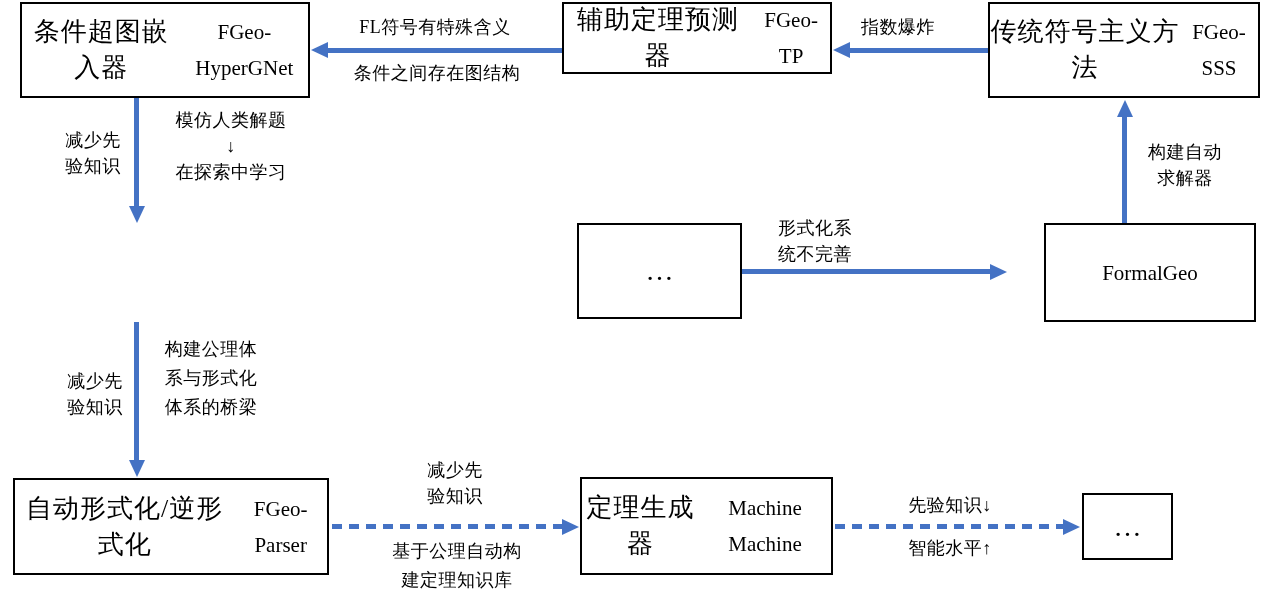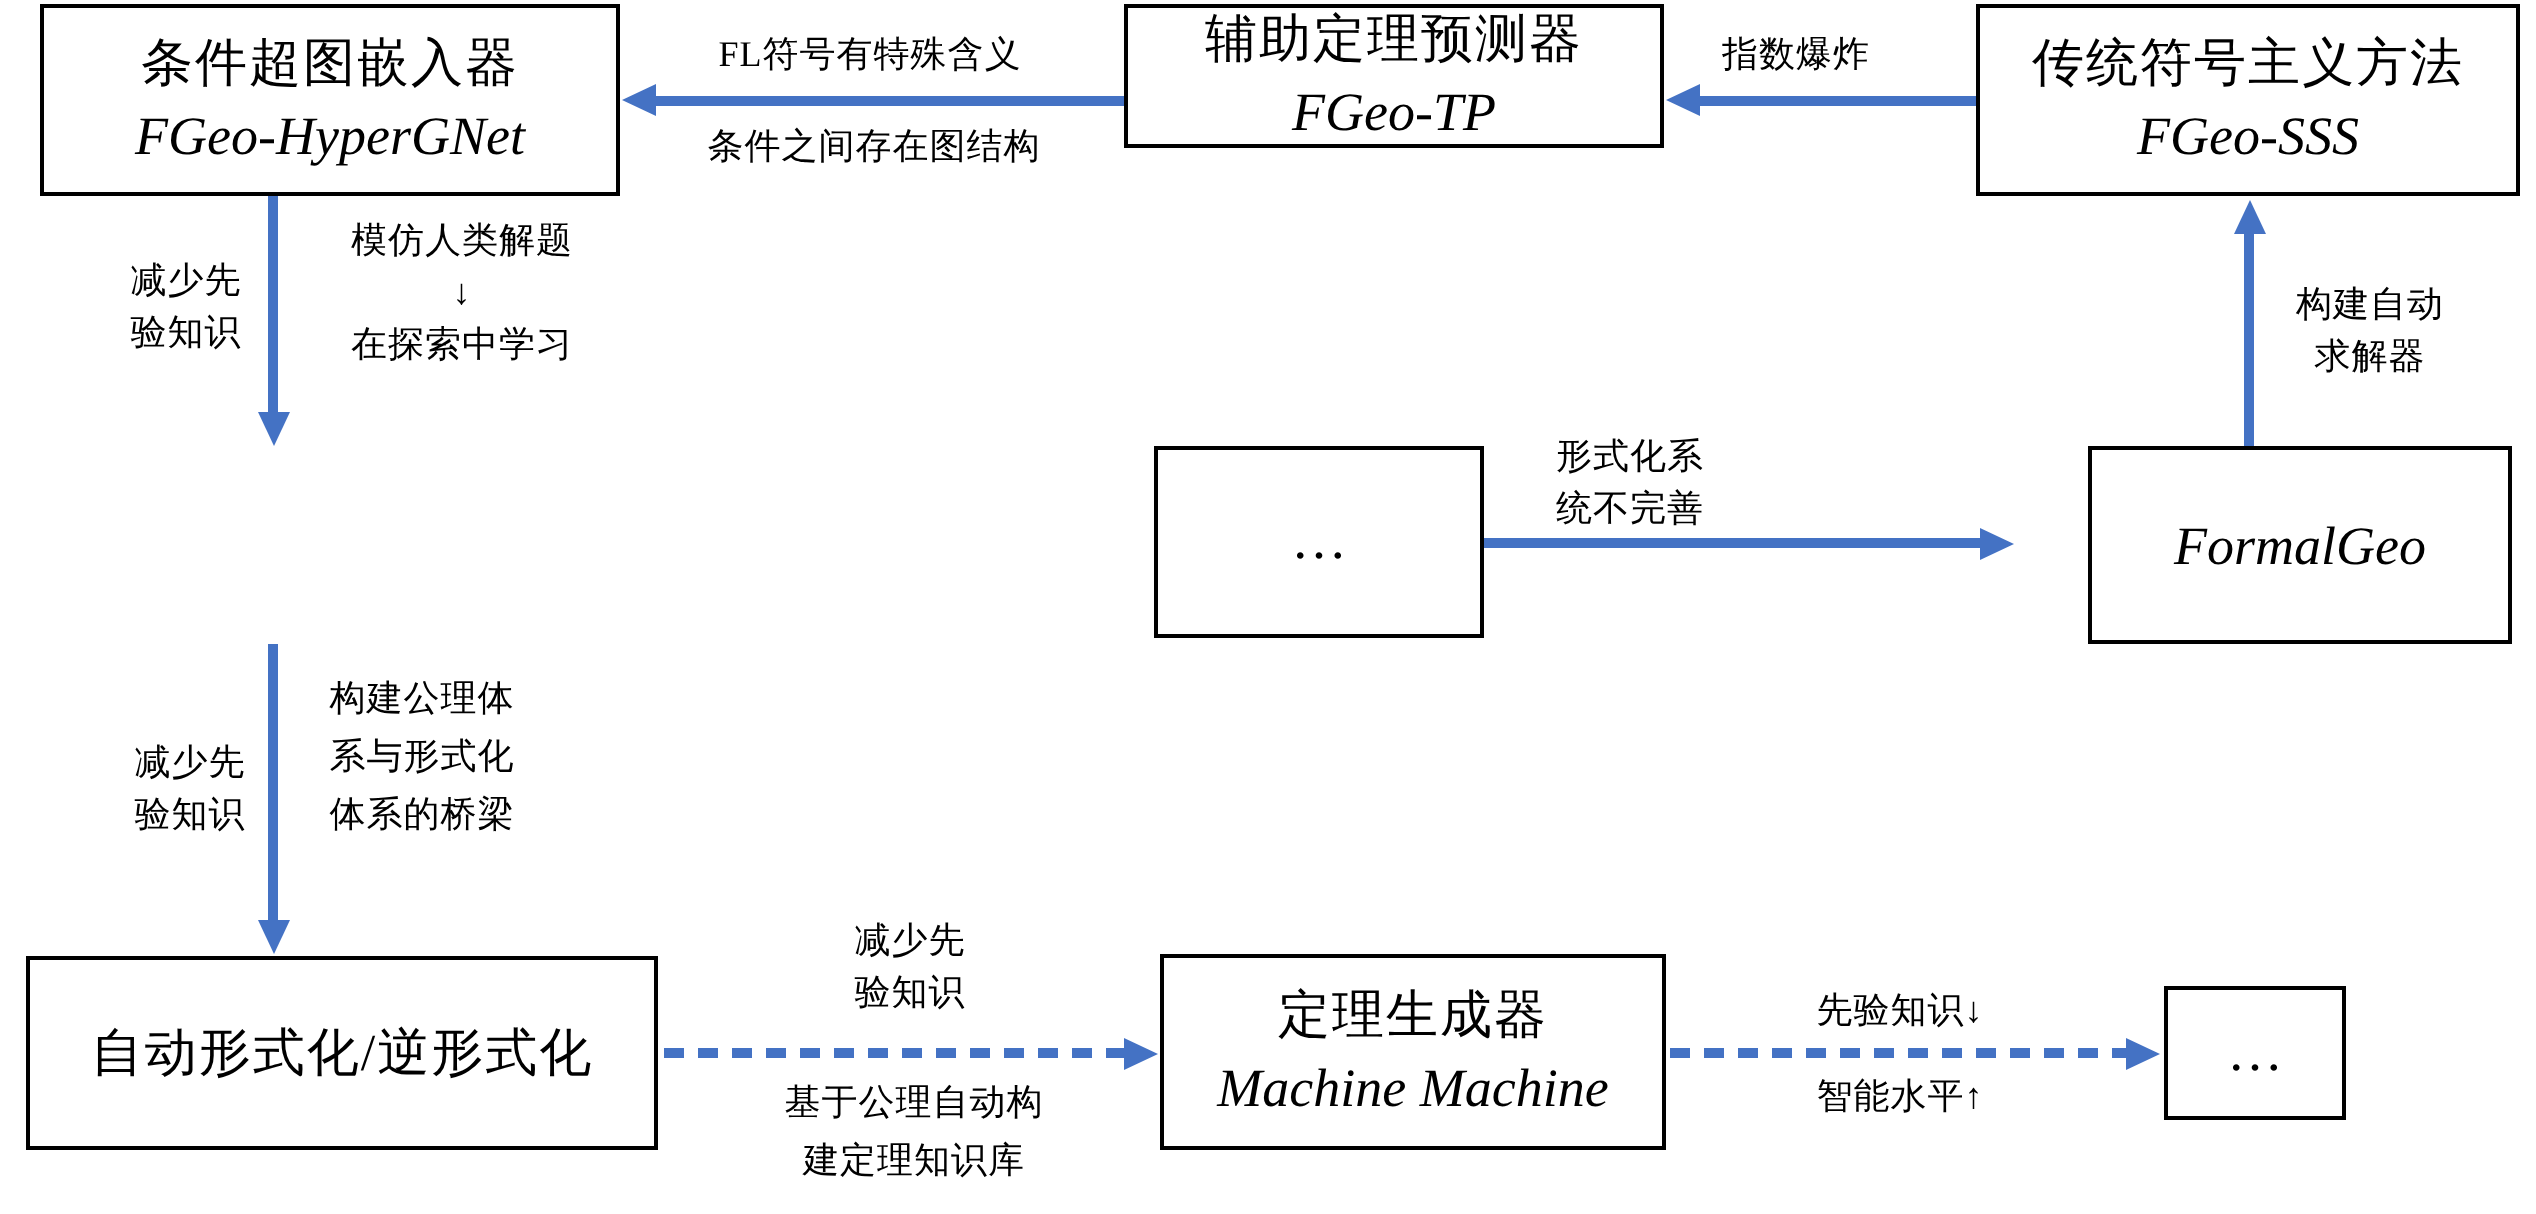--- a/index.html
+++ b/index.html
@@ -2,25 +2,25 @@
 <html style="--arrow: #4472C4;"><head>
 <meta charset="utf-8">
 <style>
   html,body{margin:0;padding:0;background:#fff;}
   .canvas{
     position:relative;width:1268px;height:607px;background:#fff;
     font-family:"Liberation Serif","DejaVu Serif",serif;color:#000;overflow:hidden;
   }
   .box{
     position:absolute;box-sizing:border-box;border:2.5px solid #000;background:#fff;
-    display:flex;flex-direction:column;align-items:center;justify-content:center;
+    display:flex;flex-direction:row;align-items:center;justify-content:center;
     text-align:center;
   }
   .box .zh{font-size:26px;line-height:36px;letter-spacing:1px;}
-  .box .en{font-size:27px;line-height:36px;font-style:italic;}
+  .box .en{font-size:21px;line-height:36px;}
   .box .dots{font-size:28px;line-height:28px;}
   .thin{border-width:2px;}
   .label{
     position:absolute;font-size:18px;line-height:26px;text-align:center;
     white-space:pre-line;transform:translateX(-50%);letter-spacing:0.5px;
   }
   .lh29{line-height:29px;}
   .shaft-h{position:absolute;height:5px;background:var(--arrow,#4472C4);}
   .shaft-v{position:absolute;width:5px;background:var(--arrow,#4472C4);}
   .dash-h{position:absolute;height:5px;
@@ -51,20 +51,21 @@
 
   <div class="box" style="left:577px;top:223px;width:165px;height:96px">
     <div class="dots">…</div>
   </div>
   <div class="box" style="left:1044px;top:223px;width:212px;height:99px">
     <div class="en">FormalGeo</div>
   </div>
 
   <div class="box" style="left:13px;top:478px;width:316px;height:97px">
     <div class="zh">自动形式化/逆形式化</div>
+    <div class="en">FGeo-Parser</div>
   </div>
   <div class="box" style="left:580px;top:477px;width:253px;height:98px">
     <div class="zh">定理生成器</div>
     <div class="en">Machine Machine</div>
   </div>
   <div class="box thin" style="left:1082px;top:493px;width:91px;height:67px">
     <div class="dots">…</div>
   </div>
 
   <div>

